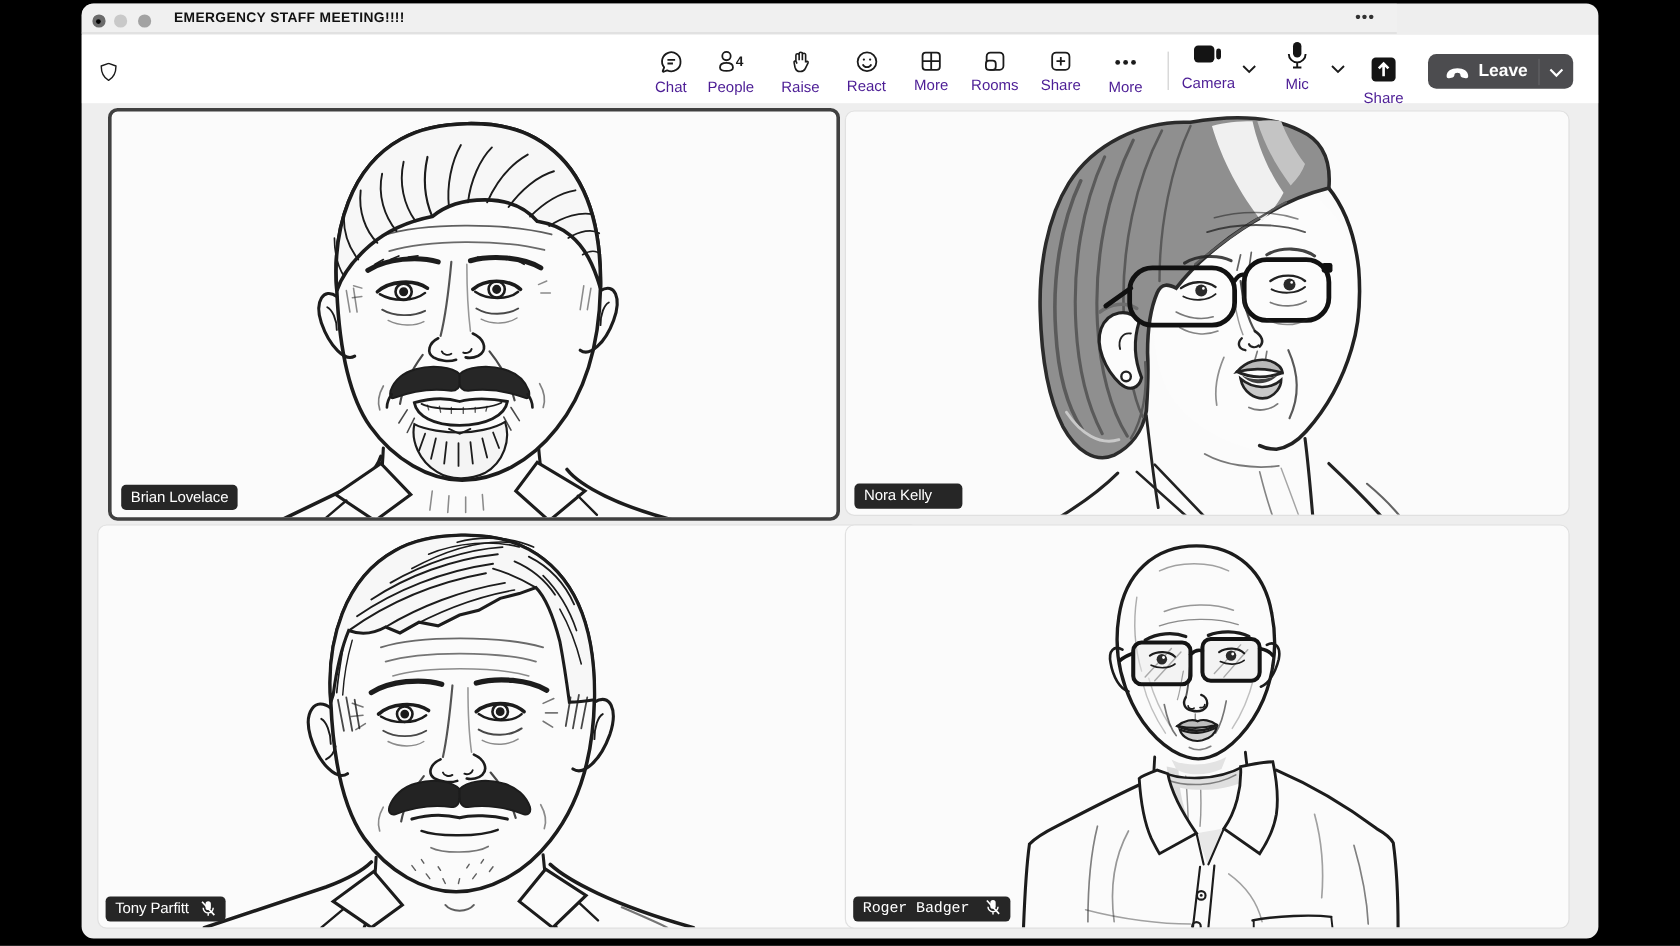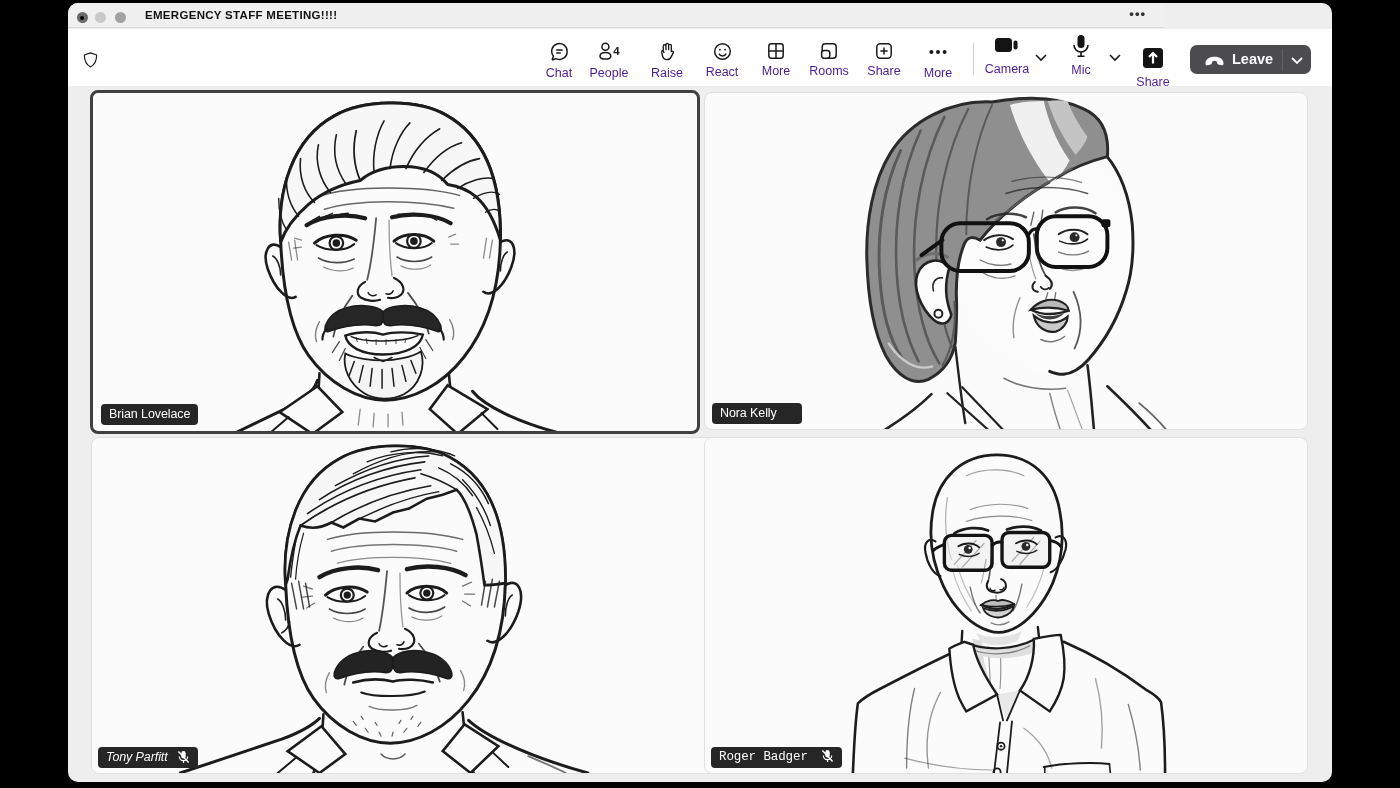--- a/index.html
+++ b/index.html
@@ -27,21 +27,21 @@
   #sep1 { position:absolute; left:905px; top:14px; width:1px; height:32px; background:#d0d0d0; }
   .chev { position:absolute; top:24px; }
   #leave { position:absolute; left:1122px; top:16px; width:121px; height:30px;
     background:#4c4c4f; border-radius:7px; color:#fff; height:29px; }
   #leave .lv { position:absolute; left:42px; top:6px; font-size:14.5px; font-weight:700; }
   #leave .dv { position:absolute; left:92px; top:4px; width:1px; height:22px; background:#636366; }
   
   .tile { position:absolute; background:#fbfbfb; border-radius:8px; overflow:hidden; }
   #t1 { left:22px; top:87px; width:610px; height:344px; border:3px solid #404040; background:#fbfbfb;}
   #t2 { left:636px; top:89px; width:604px; height:338px; border:1px solid #e0e0e0; }
-  #t3 { left:23px; top:434px; width:686px; height:337px; border:1px solid #e0e0e0;font-style:italic; }
+  #t3 { left:13px; top:434px; width:686px; height:337px; border:1px solid #e0e0e0; }
   #t4 { left:636px; top:434px; width:604px; height:337px; border:1px solid #e0e0e0;font-family:Liberation Mono, monospace; }
   .nametag { position:absolute; height:21px; background:#262626; border-radius:4px;
     color:#fff; font-size:12.5px; line-height:21px; padding:0 8px; white-space:nowrap; letter-spacing:-0.1px; }
   .nametag svg { vertical-align:-3px; margin-left:6px; }
   .tile svg.port { position:absolute; left:0; top:0; }
 </style>
 </head>
 <body>
 <div id="win">
   <div id="tbar">

